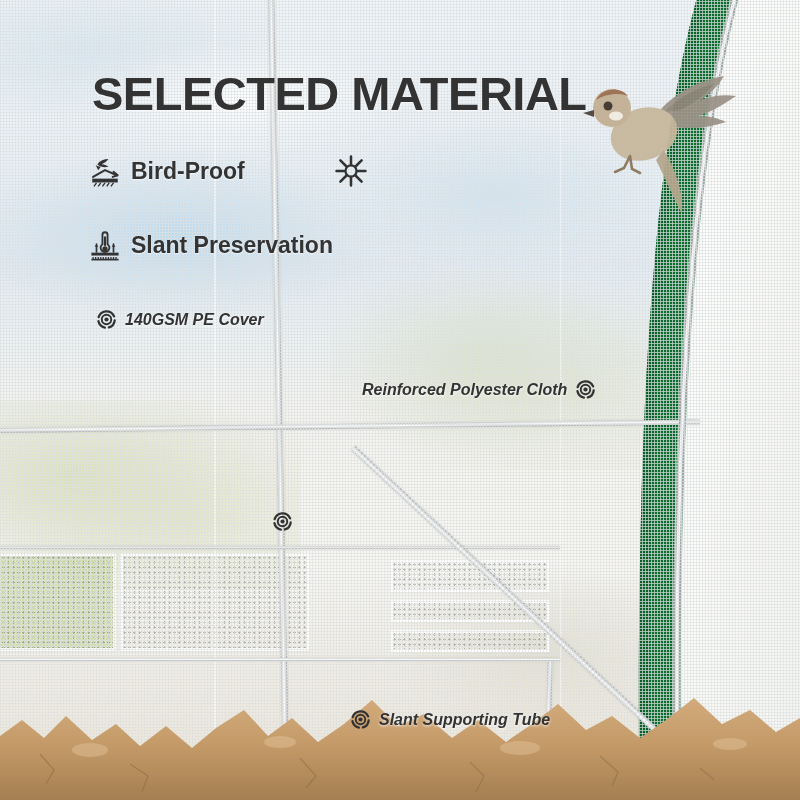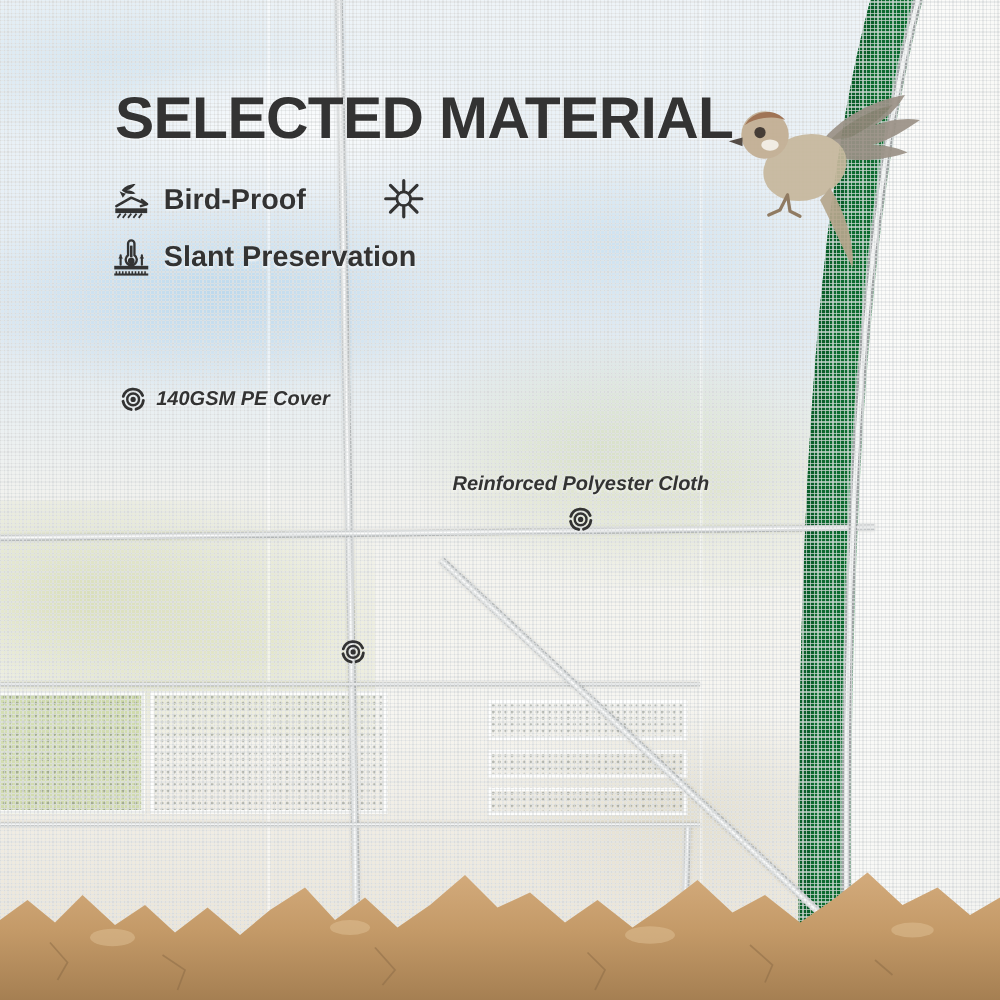--- a/index.html
+++ b/index.html
@@ -134,46 +134,47 @@
   
   .headline {
     position:absolute; left:92px; top:70px;
     font-size:47px; font-weight:900; letter-spacing:-.5px;
     color:#333333; line-height:1;
     white-space:nowrap;
     text-shadow:0 1px 2px rgba(255,255,255,.75);
   }
 
   .feature-grid {
-    position:absolute; left:88px; top:136px;
+    position:absolute; left:88px; top:148px;
     display:grid;
     grid-template-columns:218px auto;
     grid-template-rows:46px 46px;
     align-items:center;
+    gap:28px;
   }
   .feature {
     display:flex; align-items:center; gap:9px;
   }
   .feature .fi { width:34px; height:34px; flex:none; display:block; }
   .feature .flabel {
     font-size:23px; font-weight:700; color:#333333;
     white-space:nowrap;
     text-shadow:0 1px 2px rgba(255,255,255,.7);
   }
 
   .callout {
     position:absolute;
     display:flex; align-items:center; gap:8px;
     font-style:italic; font-weight:700;
     font-size:16px; color:#333333;
     white-space:nowrap;
     text-shadow:0 1px 3px rgba(255,255,255,.85);
   }
   .callout .ti { width:21px; height:21px; flex:none; display:block; }
-  .callout.right-icon { flex-direction:column; }
+  .callout.right-icon { flex-direction:row; }
 
   #c-cover  { left:96px;  top:309px; }
   #c-cloth  { left:362px; top:379px; }
   #c-frame  { left:272px; top:511px; }
   #c-slant  { left:350px; top:709px; }
 </style>
 </head>
 <body>
 
 <div id="stage">
@@ -363,14 +364,22 @@
   </div>
 
   <div class="callout" id="c-frame">
     <svg class="ti" viewBox="0 0 24 24" xmlns="http://www.w3.org/2000/svg">
       <path d="M12 2.6a9.4 9.4 0 0 1 9.4 9.4 9.4 9.4 0 0 1-9.4 9.4A9.4 9.4 0 0 1 2.6 12 9.4 9.4 0 0 1 12 2.6z" fill="none" stroke="#333" stroke-width="2.6" stroke-dasharray="11 4.6" stroke-linecap="round"></path>
       <circle cx="12" cy="12" r="5.4" fill="none" stroke="#333" stroke-width="2.2"></circle>
       <circle cx="12" cy="12" r="2.4" fill="#333"></circle>
     </svg>
   </div>
 
+  <div class="callout" id="c-slant">
+    <svg class="ti" viewBox="0 0 24 24" xmlns="http://www.w3.org/2000/svg">
+      <path d="M12 2.6a9.4 9.4 0 0 1 9.4 9.4 9.4 9.4 0 0 1-9.4 9.4A9.4 9.4 0 0 1 2.6 12 9.4 9.4 0 0 1 12 2.6z" fill="none" stroke="#333" stroke-width="2.6" stroke-dasharray="11 4.6" stroke-linecap="round"></path>
+      <circle cx="12" cy="12" r="5.4" fill="none" stroke="#333" stroke-width="2.2"></circle>
+      <circle cx="12" cy="12" r="2.4" fill="#333"></circle>
+    </svg>
+    <span>Slant Supporting Tube</span>
+  </div>
 
 </div>
 
 </body></html>

